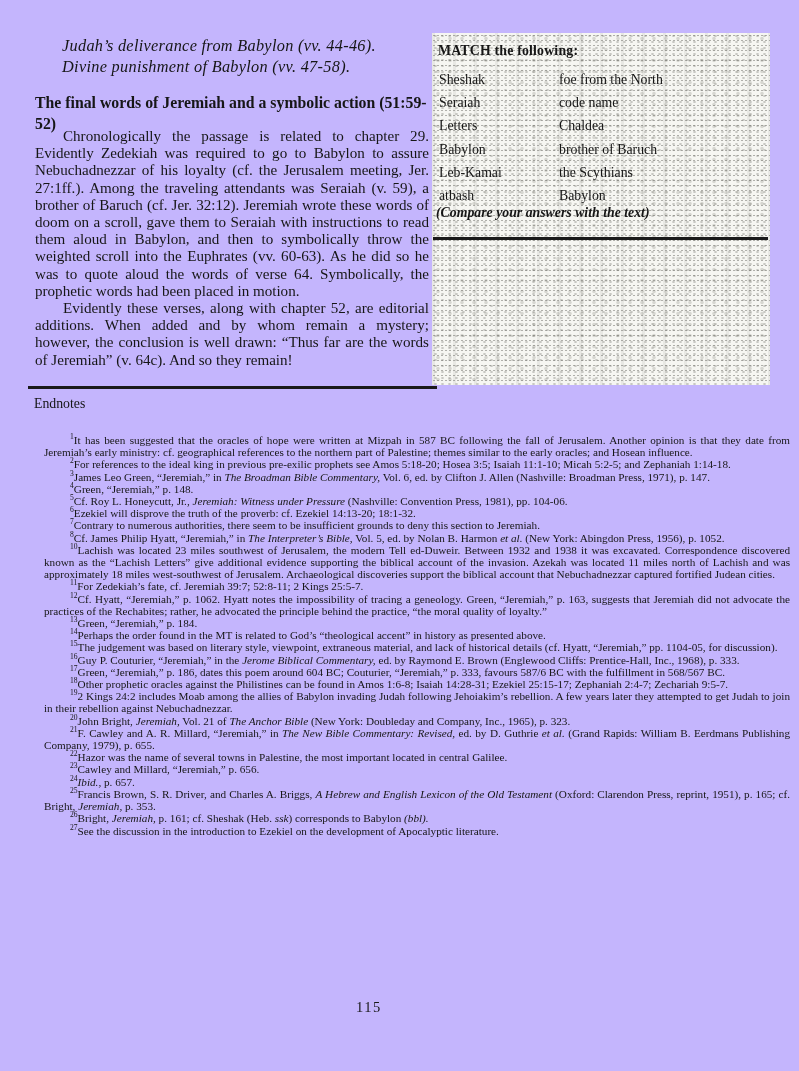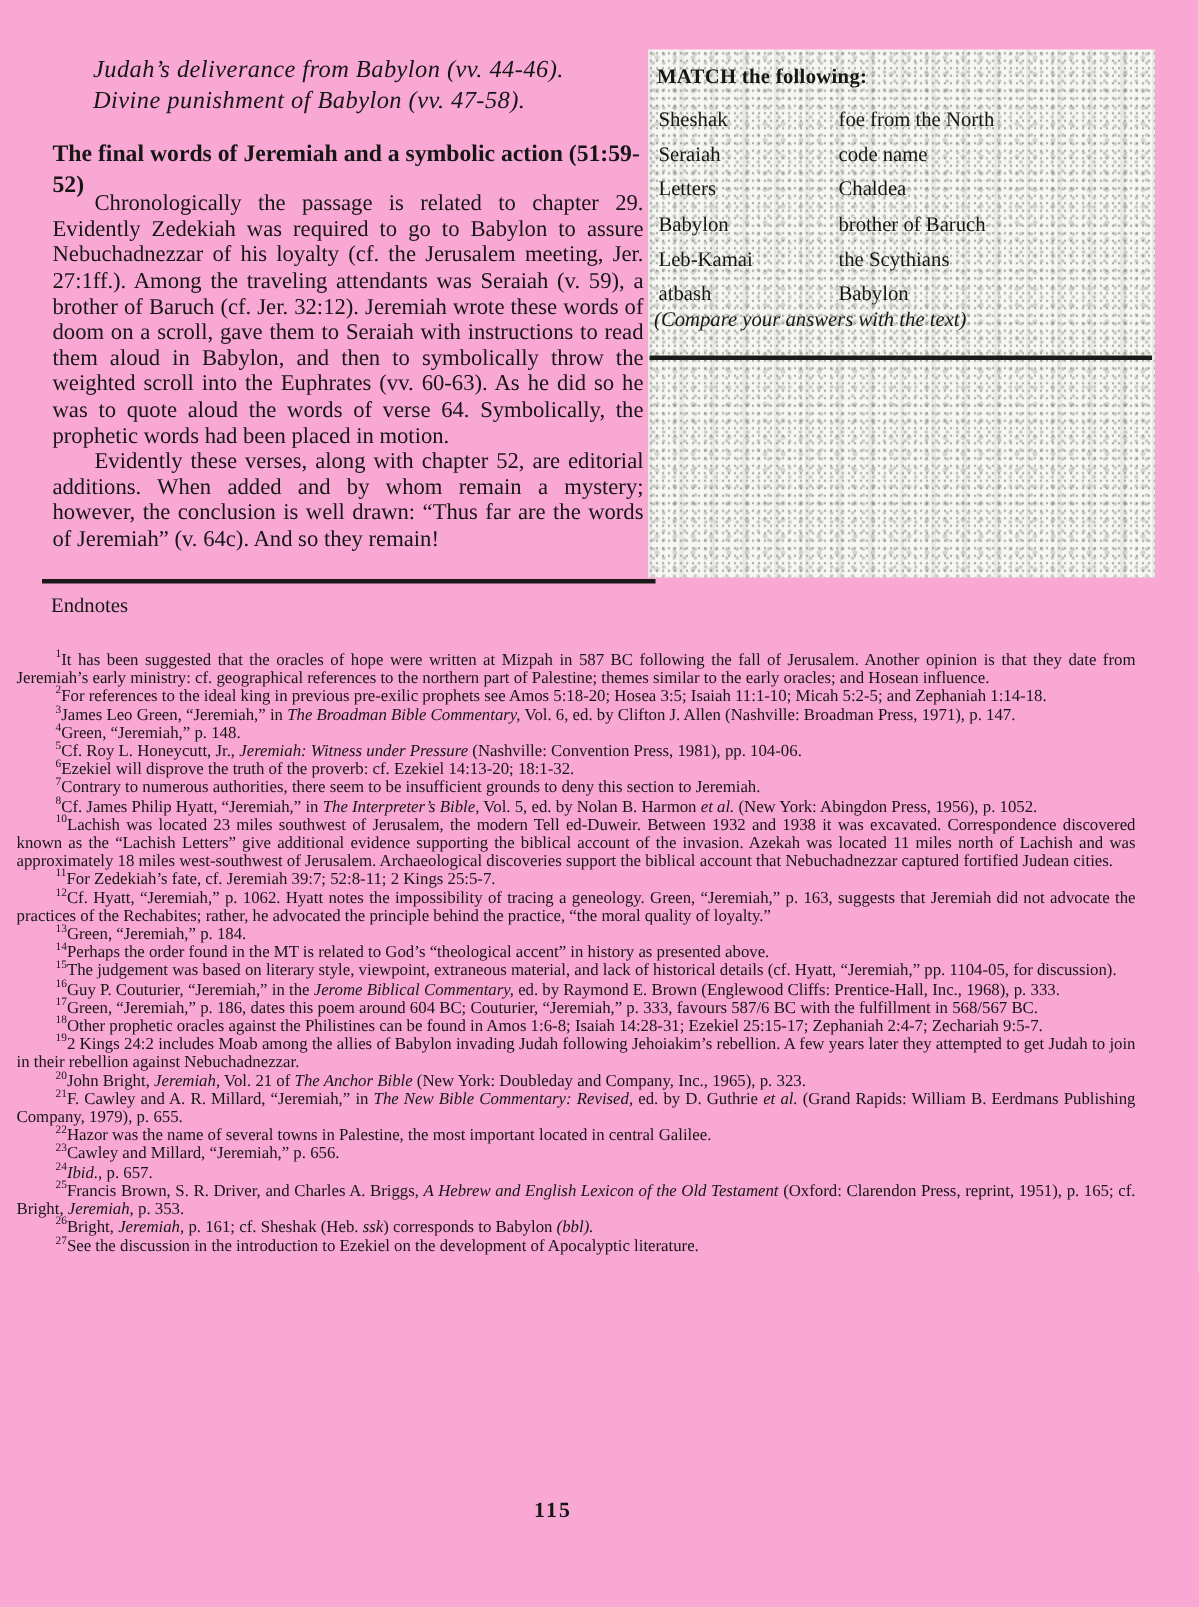--- a/index.html
+++ b/index.html
@@ -1,18 +1,18 @@
 <!DOCTYPE html>
 <html><head>
 <meta charset="utf-8">
 <style>
   html,body { margin:0; padding:0; background:#e8e8e4; }
   .page {
     position:relative; width:799px; height:1071px; margin:0 auto;
-    background:#f9a8d4; color:#161616; overflow:hidden;
+    background:#c4b5fd; color:#161616; overflow:hidden;
     font-family:"Liberation Serif","DejaVu Serif",serif;
   }
   .intro {
     position:absolute; left:62px; top:36px; width:382px;
     font-style:italic; font-size:16.3px; line-height:20.5px; letter-spacing:0.3px;
   }
   .heading {
     position:absolute; left:35px; top:92px; width:396px;
     font-weight:bold; font-size:15.8px; line-height:21px;
   }
@@ -30,32 +30,32 @@
       repeating-linear-gradient(90deg, rgba(110,110,104,0.10) 0 3px, rgba(0,0,0,0) 3px 21px),
       radial-gradient(circle, rgba(105,105,98,0.50) 0.6px, rgba(0,0,0,0) 1.1px),
       radial-gradient(circle, rgba(125,125,118,0.38) 0.9px, rgba(0,0,0,0) 1.5px),
       radial-gradient(circle, rgba(140,140,132,0.30) 1.3px, rgba(0,0,0,0) 2.1px);
     background-size: auto, 4px 5px, 7px 6px, 12px 11px;
   }
   .match-title { position:absolute; top:10px; left:6px; font-weight:bold; letter-spacing:0.2px; }
   .match-rows { position:absolute; top:35px; left:7px; right:4px; }
   .match-row { display:flex; height:23.3px; align-items:center; }
   .match-term { width:120px; flex:none; }
-  .match-note { position:absolute; top:172px; left:4px; font-style:italic; }
+  .match-note { position:absolute; top:172px; left:4px; font-style:italic;font-weight:bold; }
   .match-rule { position:absolute; top:204px; left:1px; width:335px; height:3px; background:#1a1a1a; }
 
   .left-rule { position:absolute; left:28px; top:386px; width:409px; height:3px; background:#1a1a1a; }
   .endnotes-heading { position:absolute; left:34px; top:396px; font-size:13.8px; }
   .endnotes {
-    position:absolute; left:11px; top:434px; width:746px;
+    position:absolute; left:44px; top:434px; width:746px;
     font-size:11.2px; line-height:12.2px; text-align:justify;
   }
   .endnotes p { margin:0; text-indent:26px; }
   .endnotes sup { font-size:7.6px; line-height:0; }
-  .page-number { position:absolute; left:356px; top:999px; font-size:14.5px; font-weight:bold; letter-spacing:1.5px; }
+  .page-number { position:absolute; left:356px; top:999px; font-size:14.5px; font-weight:normal; letter-spacing:1.5px; }
 </style>
 </head>
 <body>
 
 <div class="page">
 
   <div class="intro">
     <div>Judah’s deliverance from Babylon (vv. 44-46).</div>
     <div>Divine punishment of Babylon (vv. 47-58).</div>
   </div>

